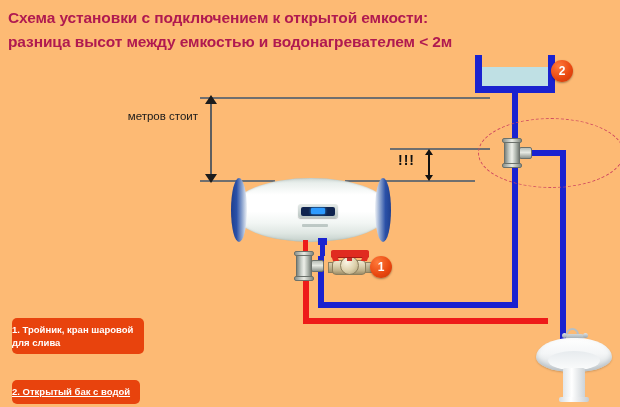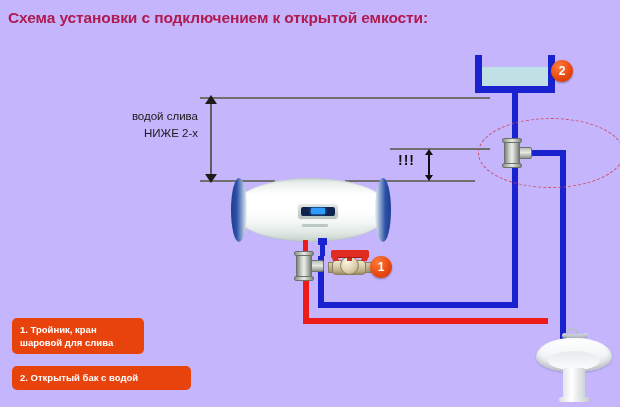--- a/index.html
+++ b/index.html
@@ -1,18 +1,18 @@
 <!DOCTYPE html>
 <html><head>
 <meta charset="utf-8">
 <style>
   html,body{margin:0;padding:0;background:#ffffff;}
   body{width:620px;height:407px;position:relative;overflow:hidden;
        font-family:"Liberation Sans","DejaVu Sans",sans-serif;}
-  #stage{position:absolute;inset:0;width:620px;height:407px;background:#c4b5fd;}
+  #stage{position:absolute;inset:0;width:620px;height:407px;background:#fdba74;}
 
   
   .title{position:absolute;left:8px;top:6px;width:606px;
          color:#b01a50;font-weight:bold;font-size:15.5px;line-height:24px;
          letter-spacing:-0.1px;white-space:nowrap;}
   .title .l2{display:block;}
 
   
   .pipe{position:absolute;}
   .red{background:#ee1b19;}
@@ -128,39 +128,39 @@
      background:linear-gradient(to right,#d7dce0,#fff 40%,#c6ccd1);border-radius:2px;}
   .sink .tapbase{position:absolute;left:30px;top:4px;width:18px;height:6px;
      background:linear-gradient(to bottom,#cfd6da,#9aa4ab);border-radius:3px;}
   .sink .spout{position:absolute;left:30px;top:-2px;width:13px;height:8px;
      border:2.5px solid #b6bfc5;border-bottom:none;border-radius:7px 7px 0 0;box-sizing:border-box;}
   .sink .hnd{position:absolute;top:3px;width:5px;height:5px;border-radius:50%;
      background:linear-gradient(to bottom,#dfe5e9,#9aa4ab);}
 
   
   .legend-box{position:absolute;background:#e8430d;border-radius:5px;color:#fff;
-     font-size:9.5px;line-height:13px;font-weight:bold;padding:5px 8px;box-sizing:border-box;}
+     font-size:9.5px;line-height:13px;font-weight:bold;padding:5px 0;box-sizing:border-box;}
 </style>
 </head>
 <body>
 
 <div id="stage">
 
   <div class="title">
     <span>Схема установки с подключением к открытой емкости:</span>
+    <span class="l2">разница высот между емкостью и водонагревателем &lt; 2м</span>
   </div>
 
   <div class="grey-line" style="left:200px;top:97px;width:290px;"></div>
   <div class="grey-line" style="left:200px;top:180px;width:75px;"></div>
   <div class="grey-line" style="left:345px;top:180px;width:130px;"></div>
   <div class="grey-line" style="left:390px;top:148px;width:100px;"></div>
 
   <div class="note-left">
-    <div>водой слива</div>
-    <div>НИЖЕ 2-х</div>
+    <div>метров стоит</div>
   </div>
 
   <div class="dim" style="left:205px;top:95px;width:12px;height:88px;">
     <div class="shaft" style="top:6px;bottom:6px;"></div>
     <div class="ah top"></div>
     <div class="ah bot"></div>
   </div>
 
   <div class="dim dim-s" style="left:425px;top:149px;width:8px;height:32px;">
     <div class="shaft" style="top:4px;bottom:4px;"></div>
@@ -240,15 +240,15 @@
     <div class="hnd" style="left:26px;"></div>
     <div class="hnd" style="left:47px;"></div>
     <div class="bowl">
       <div class="inner"></div>
     </div>
     <div class="ped"></div>
     <div class="pedbase"></div>
   </div>
 
   <div class="legend-box" style="left:12px;top:318px;width:132px;height:36px;">1. Тройник, кран шаровой для слива</div>
-  <div class="legend-box" style="left:12px;top:366px;width:179px;height:24px;line-height:14px;">2. Открытый бак с водой</div>
+  <div class="legend-box" style="left:12px;top:380px;width:128px;height:24px;line-height:14px;text-decoration:underline;">2. Открытый бак с водой</div>
 
 </div>
 
 </body></html>

